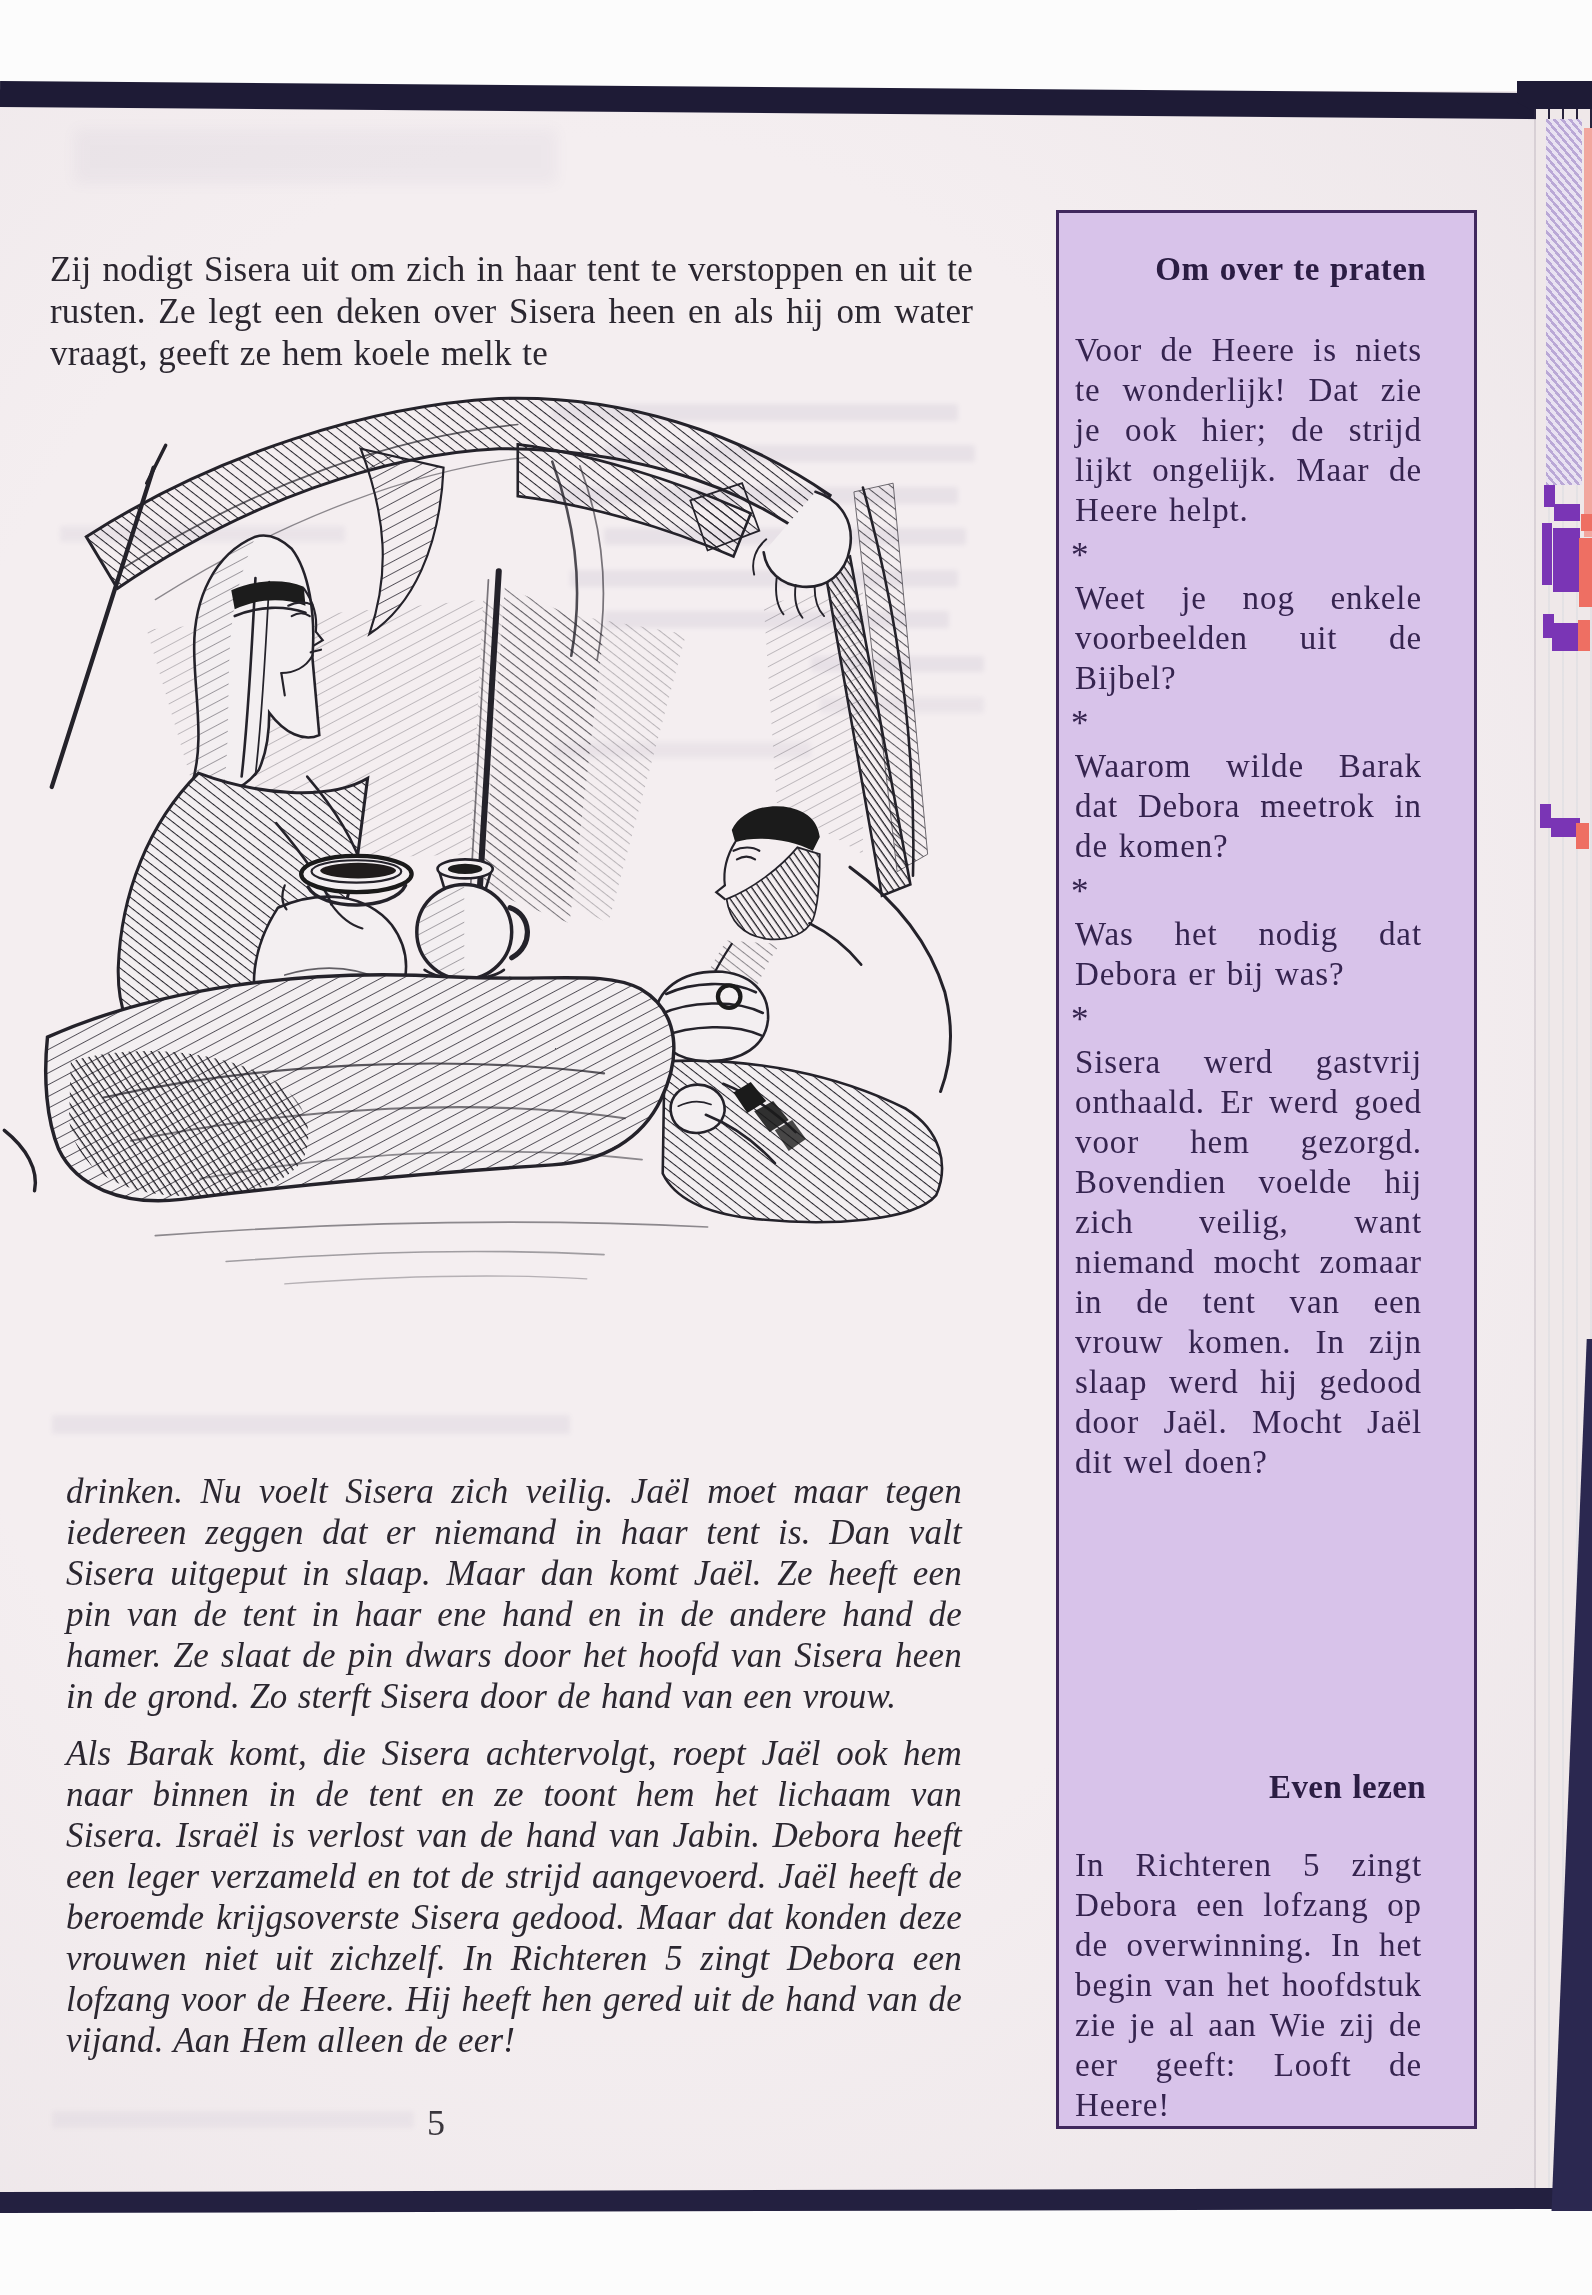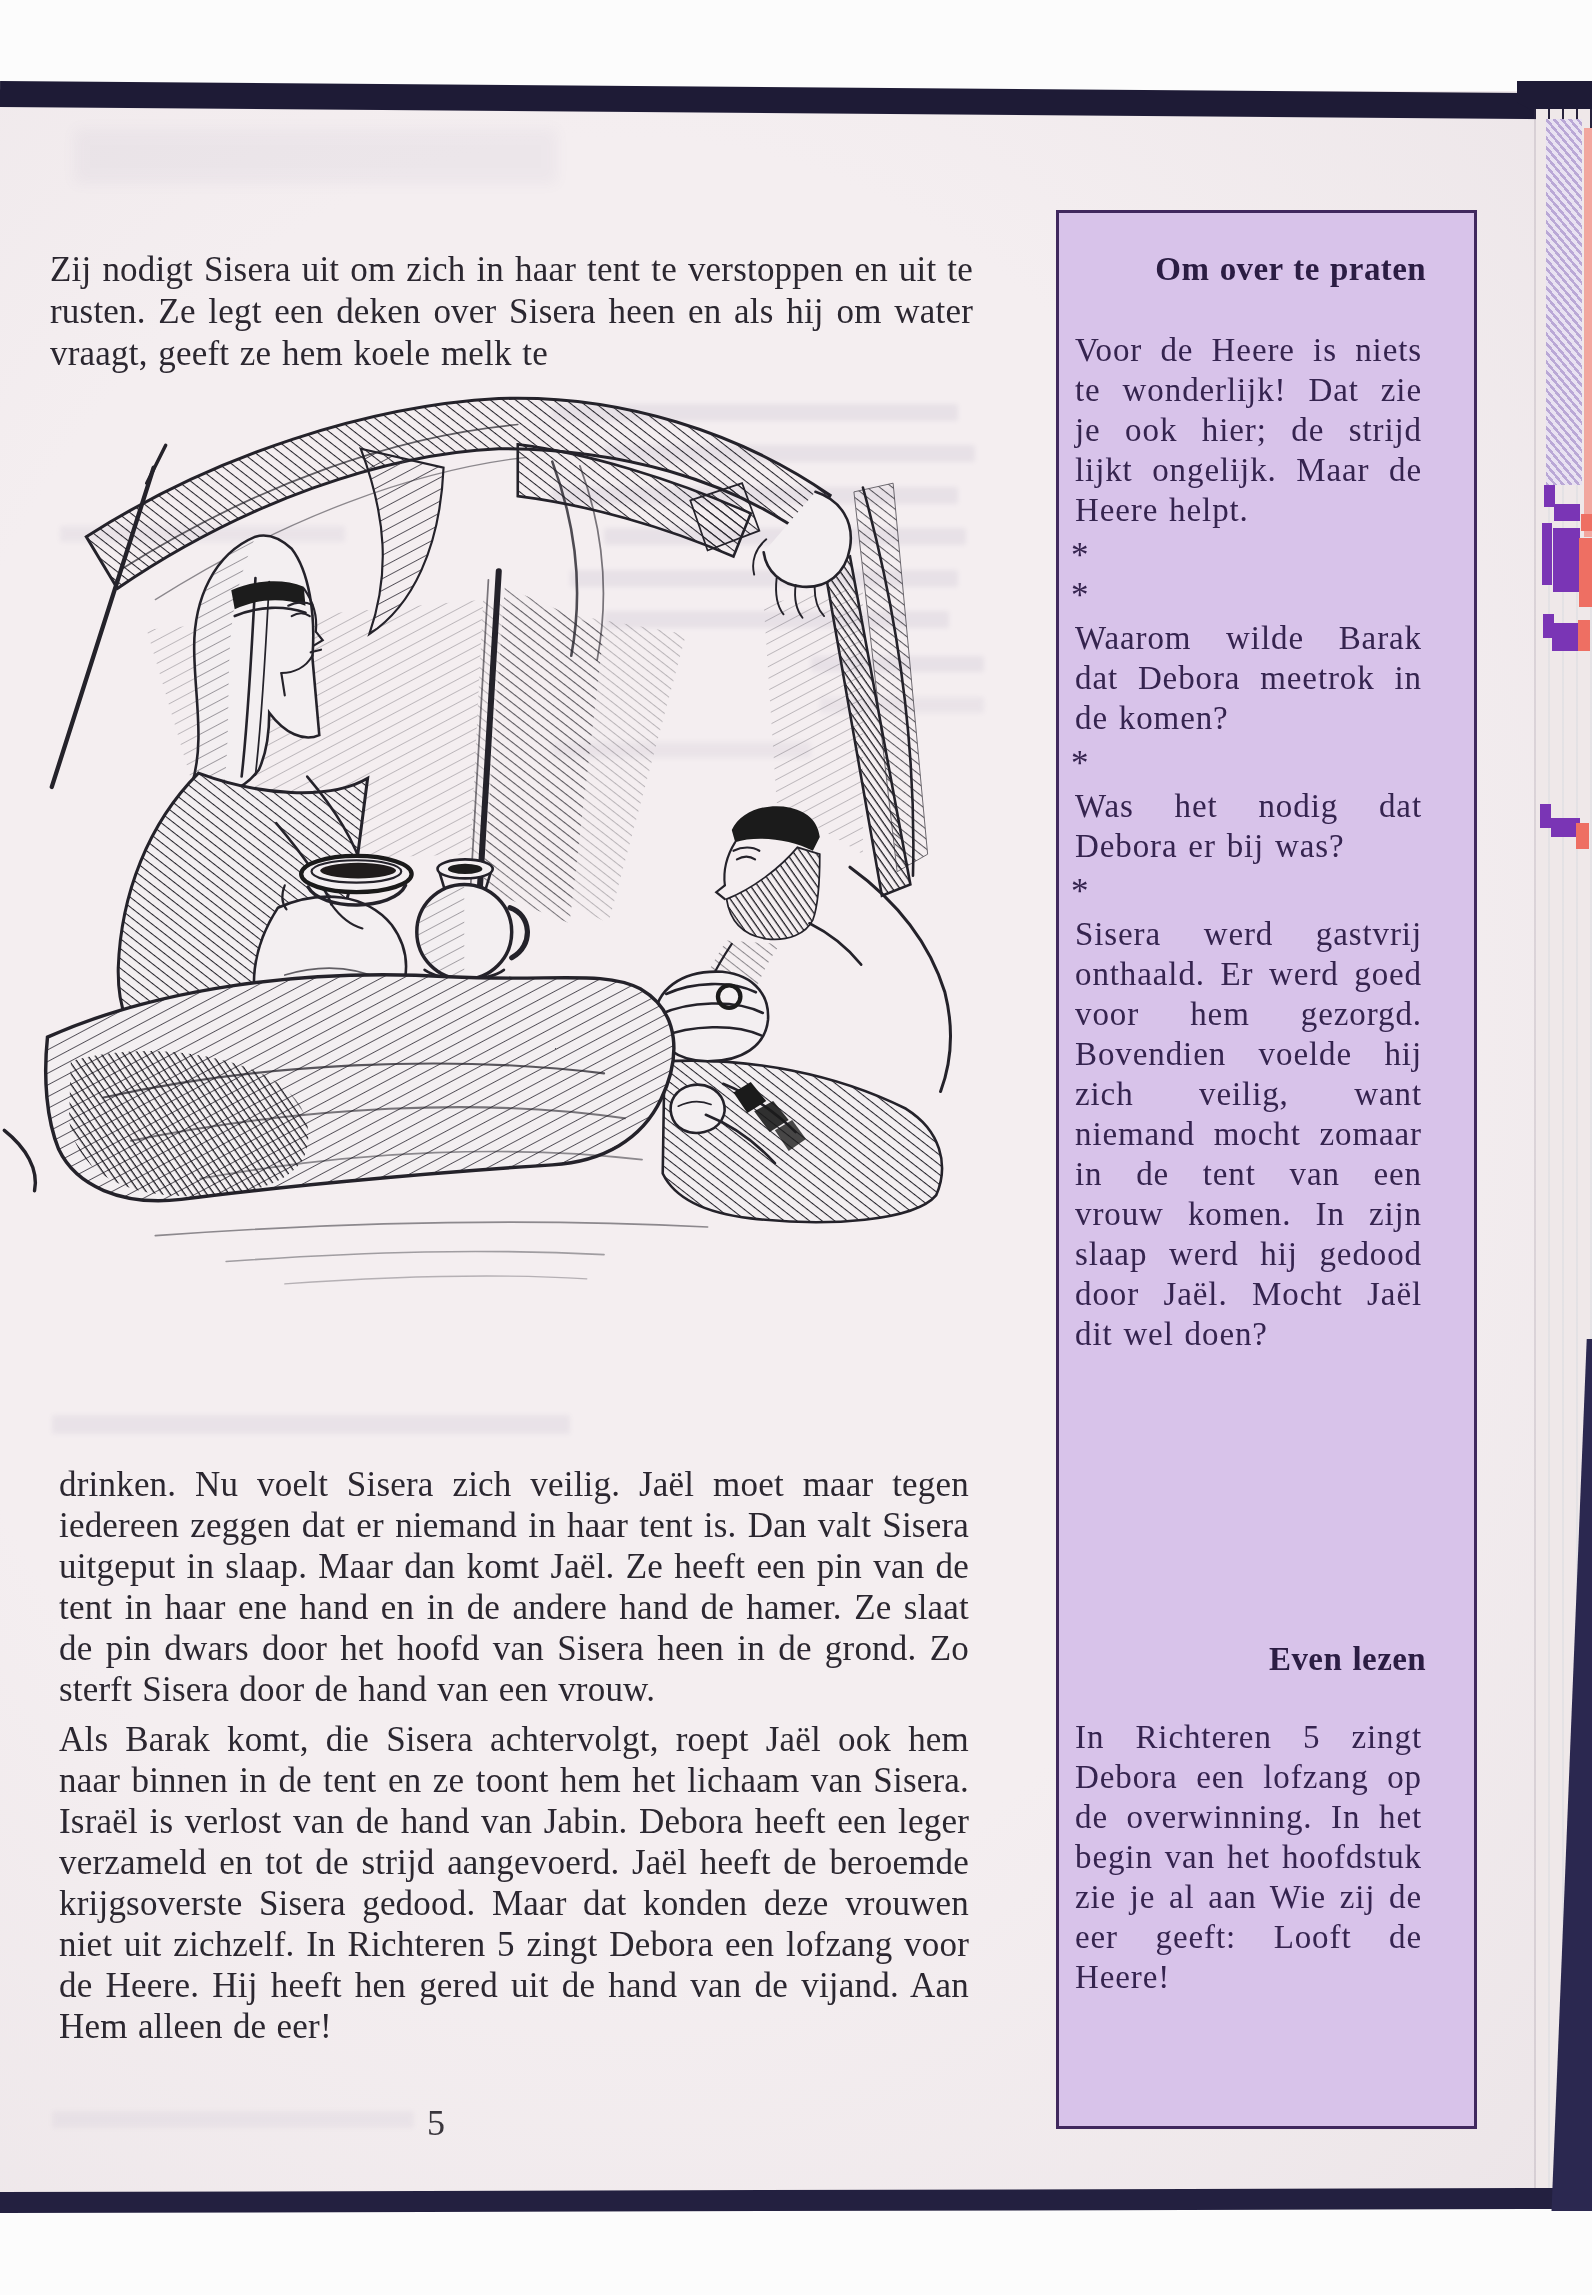--- a/index.html
+++ b/index.html
@@ -21,21 +21,21 @@
   .hatchband{position:absolute;left:1546px;top:119px;width:36px;height:366px;
              background:repeating-linear-gradient(50deg,#baa8d6 0 2.6px,#e9e2f2 2.6px 6px);}
   .salmonstrip{position:absolute;left:1584px;top:128px;width:7.8px;height:409px;background:#f2a69e;}
   .blk{position:absolute;}
   
   .intro{position:absolute;left:50px;top:249px;width:923px;margin:0;
          font-size:35px;line-height:42px;color:#2b2730;text-align:justify;
          letter-spacing:0.2px;word-spacing:1.7px;}
   .bodytext{position:absolute;left:50px;top:1455px;width:928px;color:#2b2730;
             font-size:35px;line-height:41px;text-align:justify;letter-spacing:0.2px;word-spacing:1.3px;}
-  .bodytext p{margin:9px;}
+  .bodytext p{margin:16px;font-style:italic;}
   .pagenum{position:absolute;left:406px;top:2102px;width:60px;text-align:center;
            font-size:36px;color:#3a363d;}
   
   .sidebar{position:absolute;left:1056px;top:210px;width:421px;height:1919px;box-sizing:border-box;
            background:#d8c3ea;border:3.5px solid #40285e;padding:36px 48px 21px 12px;
            color:#35244f;font-size:33px;line-height:40px;text-align:justify;
            letter-spacing:0.9px;word-spacing:1.7px;}
   .sidebar h2{margin:0 0 41px 0;font-size:33px;line-height:40px;font-weight:bold;
               letter-spacing:0.4px;color:#2b1d43;text-align:right;}
   .sidebar h2.t2{margin:285px 0 38px 0;}
@@ -224,20 +224,21 @@
     <p>drinken. Nu voelt Sisera  zich veilig. Jaël moet maar tegen iedereen zeggen dat er niemand in haar tent is. Dan valt Sisera uitgeput in slaap. Maar dan komt Jaël. Ze heeft een pin van de tent in haar ene hand en in de andere hand de hamer. Ze slaat de pin dwars door het hoofd van Sisera heen in de grond. Zo sterft Sisera door de hand van een vrouw.</p>
     <p>Als Barak komt, die Sisera achtervolgt, roept Jaël ook hem naar binnen in de tent en ze toont hem het lichaam van Sisera. Israël is verlost van de hand van Jabin. Debora heeft een leger verzameld en tot de strijd aangevoerd. Jaël heeft de beroemde krijgsoverste Sisera gedood. Maar dat konden deze vrouwen niet uit zichzelf. In Richteren 5 zingt Debora een lofzang voor de Heere. Hij heeft hen gered uit de hand van de vijand. Aan Hem alleen de eer!</p>
   </div>
 
   <div class="pagenum">5</div>
 
   <aside class="sidebar">
     <h2>Om over te praten</h2>
     <p>Voor de Heere is niets te wonderlijk! Dat zie je ook hier; de strijd lijkt ongelijk. Maar de Heere helpt.</p>
     <div class="star">*</div>
+    <p>Weet je nog enkele voorbeelden uit de Bijbel?</p>
     <div class="star">*</div>
     <p>Waarom wilde Barak dat Debora meetrok in de komen?</p>
     <div class="star">*</div>
     <p>Was het nodig dat Debora er bij was?</p>
     <div class="star">*</div>
     <p>Sisera werd gastvrij onthaald. Er werd goed voor hem gezorgd. Bovendien voelde hij zich veilig, want niemand mocht zomaar in de tent van een vrouw komen. In zijn slaap werd hij gedood door Jaël. Mocht Jaël dit wel doen?</p>
     <h2 class="t2">Even lezen</h2>
     <p>In Richteren 5 zingt Debora een lofzang op de overwinning. In het begin van het hoofdstuk zie je al aan Wie zij de eer geeft: Looft de Heere!</p>
   </aside>
 

